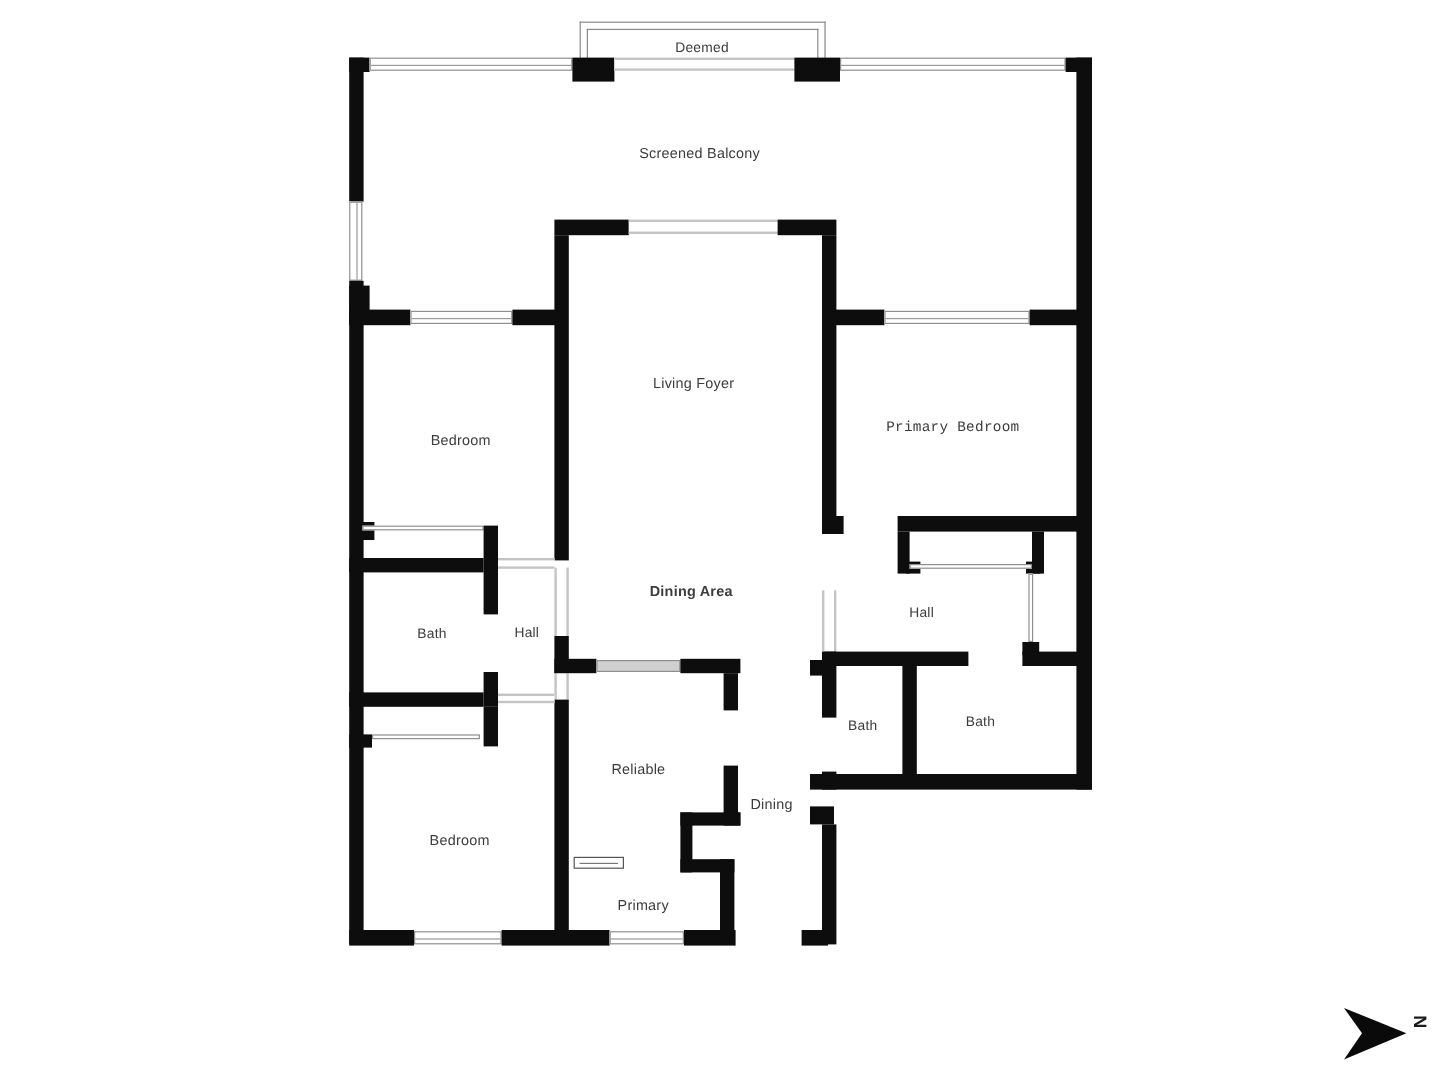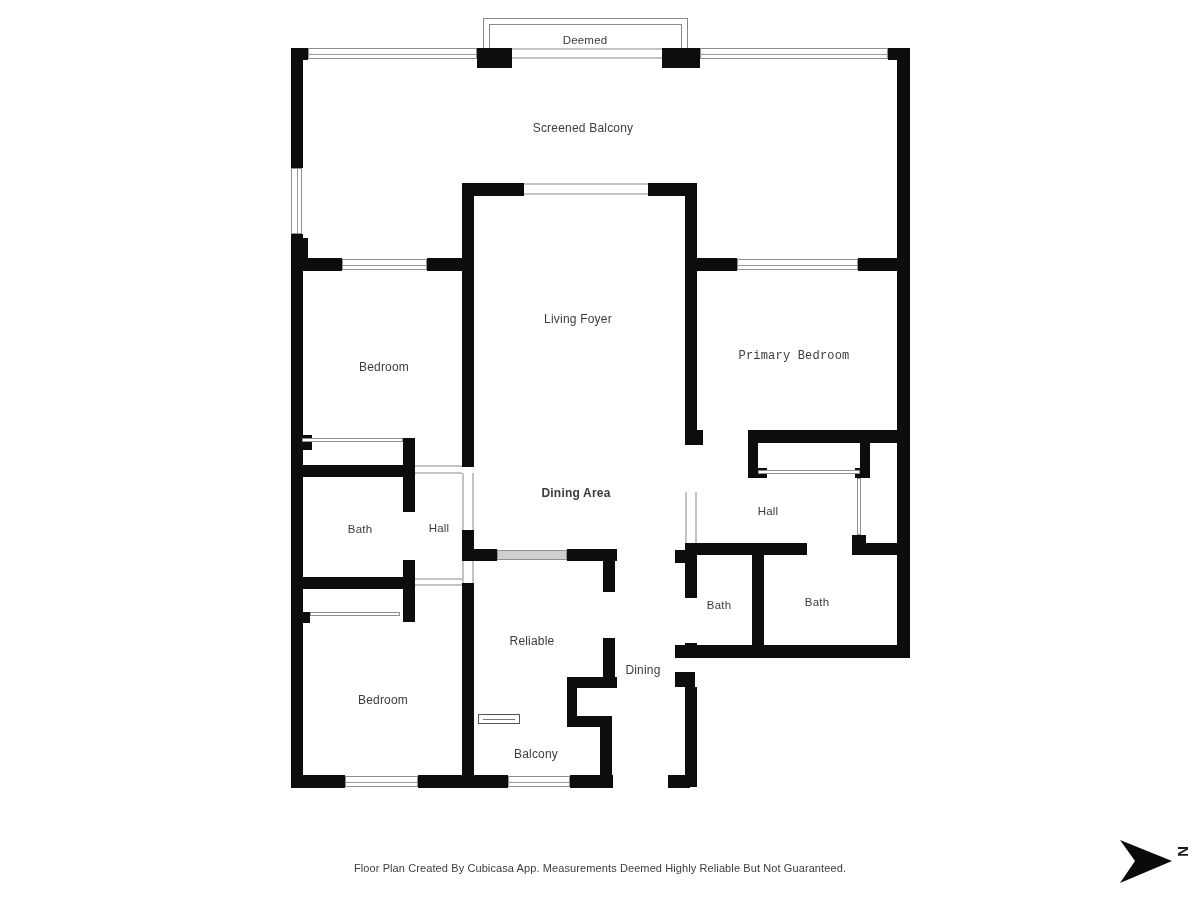--- a/index.html
+++ b/index.html
@@ -134,22 +134,21 @@
   <div class="room-label" style="left:794px;top:356px;font-family:Liberation Mono, monospace;">Primary Bedroom</div>
   <div class="room-label" style="left:576px;top:493px;font-weight:bold;">Dining Area</div>
   <div class="room-label small" style="left:439px;top:528px;">Hall</div>
   <div class="room-label small" style="left:360px;top:529px;">Bath</div>
   <div class="room-label small" style="left:768px;top:511px;">Hall</div>
   <div class="room-label small" style="left:719px;top:605px;">Bath</div>
   <div class="room-label small" style="left:817px;top:602px;">Bath</div>
   <div class="room-label" style="left:532px;top:641px;">Reliable</div>
   <div class="room-label" style="left:643px;top:670px;">Dining</div>
   <div class="room-label" style="left:383px;top:700px;">Bedroom</div>
-  <div class="room-label" style="left:536px;top:754px;">Balcony</div>
+  <div class="room-label" style="left:536px;top:754px;">Primary</div>
 
-  <div id="footer-text">Floor Plan Created By Cubicasa App. Measurements Deemed Highly Reliable But Not Guaranteed.</div>
 
   <svg id="compass" width="78" height="56" viewBox="0 0 78 56">
     <polygon points="6,4 58,25 6,47 21,25" fill="#0a0a0a"></polygon>
     <text x="64" y="10" font-size="15" font-weight="600" fill="#1a1a1a" font-family="Liberation Sans, sans-serif" transform="rotate(90 64 10)">N</text>
   </svg>
 
 </div>
 
 </body></html>

